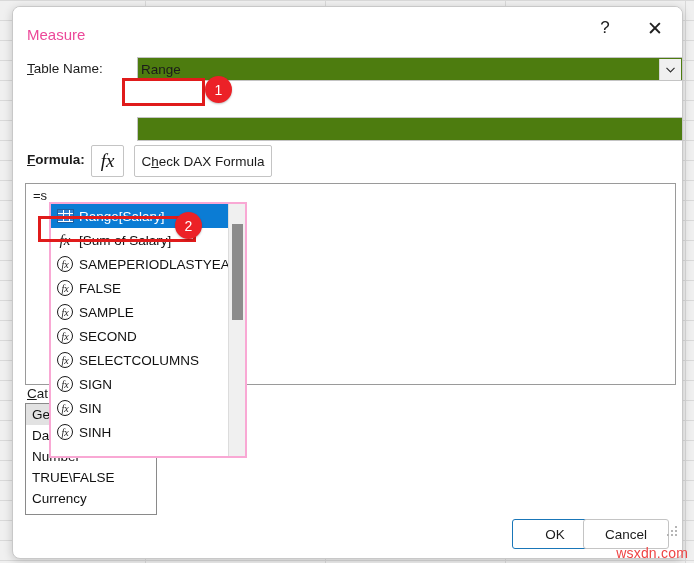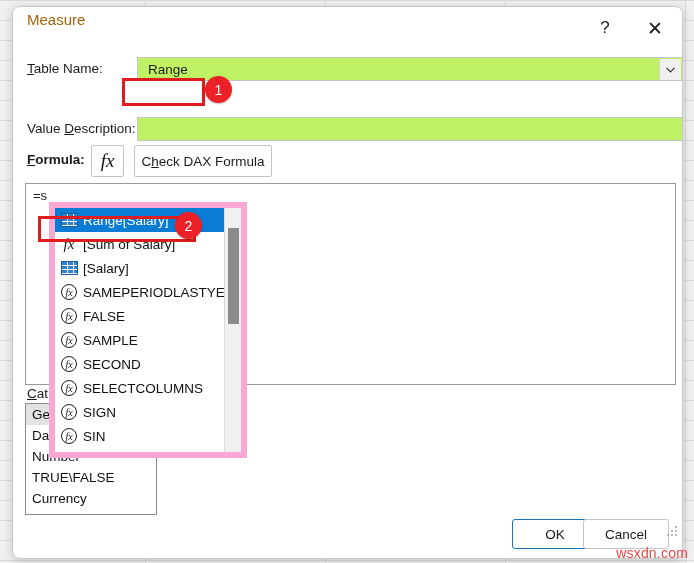--- a/index.html
+++ b/index.html
@@ -17,42 +17,42 @@
 
   
   #dialog{
     position:absolute;left:12px;top:6px;width:669px;height:551px;
     background:#ffffff;border:1px solid #c8c8c8;border-radius:8px;
     box-shadow:0 2px 10px rgba(0,0,0,.18);
     overflow:hidden;
   }
   #titlebar{height:42px;position:relative;background:#ffffff;}
   #title-text{
-    position:absolute;left:14px;top:4px;font-size:15px;color:#a16207;
+    position:absolute;left:14px;top:19px;font-size:15px;color:#ec4899;
   }
   .title-btn{
     position:absolute;top:0;width:46px;height:42px;
     display:flex;align-items:center;justify-content:center;
     font-size:17px;color:#202020;cursor:default;
   }
   #help-btn{right:54px;}
   #close-btn{right:4px;font-size:19px;font-weight:300;}
 
   
   .row{position:absolute;left:0;right:0;height:24px;}
   .lbl{
     position:absolute;left:14px;font-size:13.5px;color:#1b1b1b;
     line-height:24px;white-space:nowrap;
   }
   .u{text-decoration:underline;}
   .field{
-    position:absolute;background:#bef264;border:1px solid #c4c4c4;
+    position:absolute;background:#4d7c0f;border:1px solid #c4c4c4;
     height:24px;box-sizing:border-box;
     font-size:13.5px;color:#1b1b1b;
-    padding:2px 10px;line-height:19px;overflow:hidden;white-space:nowrap;
+    padding:2px 3px;line-height:19px;overflow:hidden;white-space:nowrap;
   }
   #table-name-field{left:124px;width:546px;padding-right:24px;}
   #table-name-arrow{
     position:absolute;right:1px;top:1px;width:21px;height:21px;
     background:#f0f0f0;border-left:1px solid #d6d6d6;
     display:flex;align-items:center;justify-content:center;
   }
   #table-name-arrow svg{display:block;}
   #measure-name-field{left:124px;width:546px;}
   #value-desc-field{left:124px;width:546px;}
@@ -84,21 +84,21 @@
     position:absolute;left:12px;top:176px;width:651px;height:202px;
     background:#fff;border:1px solid #9a9a9a;box-sizing:border-box;
   }
   #formula-text{
     position:absolute;left:7px;top:4px;font-size:13px;color:#1b1b1b;
   }
 
   
   #autocomplete{
     position:absolute;left:36px;top:195px;width:198px;height:256px;
-    background:#fff;border:6px solid #f9a8d4;box-sizing:border-box;
+    background:#fff;border:2px solid #f9a8d4;box-sizing:border-box;
     overflow:hidden;
   }
   .ac-item{
     position:relative;height:24px;display:flex;align-items:center;
     padding-left:4px;font-size:13.5px;color:#111;white-space:nowrap;
   }
   .ac-item.selected{background:#0b7cd4;color:#fff;}
   .ac-icon{width:20px;height:16px;margin-right:4px;flex:none;
            display:flex;align-items:center;justify-content:center;}
   
@@ -236,21 +236,20 @@
       <span id="table-name-arrow">
         <svg width="9" height="6" viewBox="0 0 9 6">
             <path d="M0.5 0.8 L4.5 4.8 L8.5 0.8" fill="none" stroke="#303030" stroke-width="1.2"></path>
           </svg>
       </span>
     </div>
   </div>
 
 
   <div class="row" style="top:110px;">
-    <div class="lbl"><span>Value </span><span class="u">D</span><span>escription:</span></div>
     <div class="field" id="value-desc-field">
       <span></span>
     </div>
   </div>
 
   <div class="row" style="top:141px;font-weight:bold;">
     <div class="lbl"><span class="u">F</span><span>ormula:</span></div>
   </div>
   <div id="fx-button">fx</div>
   <div id="check-dax-button">
@@ -279,26 +278,20 @@
           <span class="ac-icon">
             <span class="icon-grid"></span>
           </span>
           <span>Range[Salary]</span>
         </div>
         <div class="ac-item">
           <span class="ac-icon">
             <span class="icon-fx">fx</span>
           </span>
           <span>[Sum of Salary]</span>
-        </div>
-        <div class="ac-item">
-          <span class="ac-icon">
-            <span class="icon-grid"></span>
-          </span>
-          <span>[Salary]</span>
         </div>
         <div class="ac-item">
           <span class="ac-icon">
             <span class="icon-cfx">fx</span>
           </span>
           <span>SAMEPERIODLASTYEAR</span>
         </div>
         <div class="ac-item">
           <span class="ac-icon">
             <span class="icon-cfx">fx</span>

